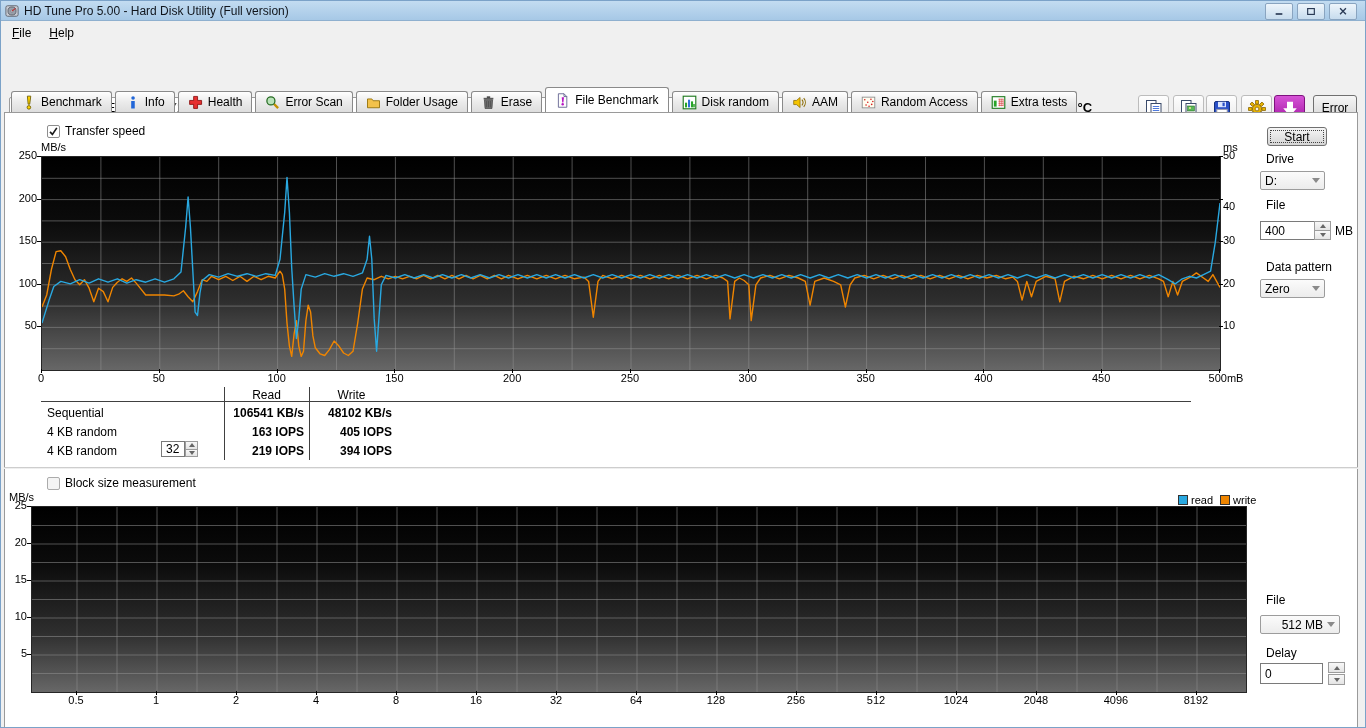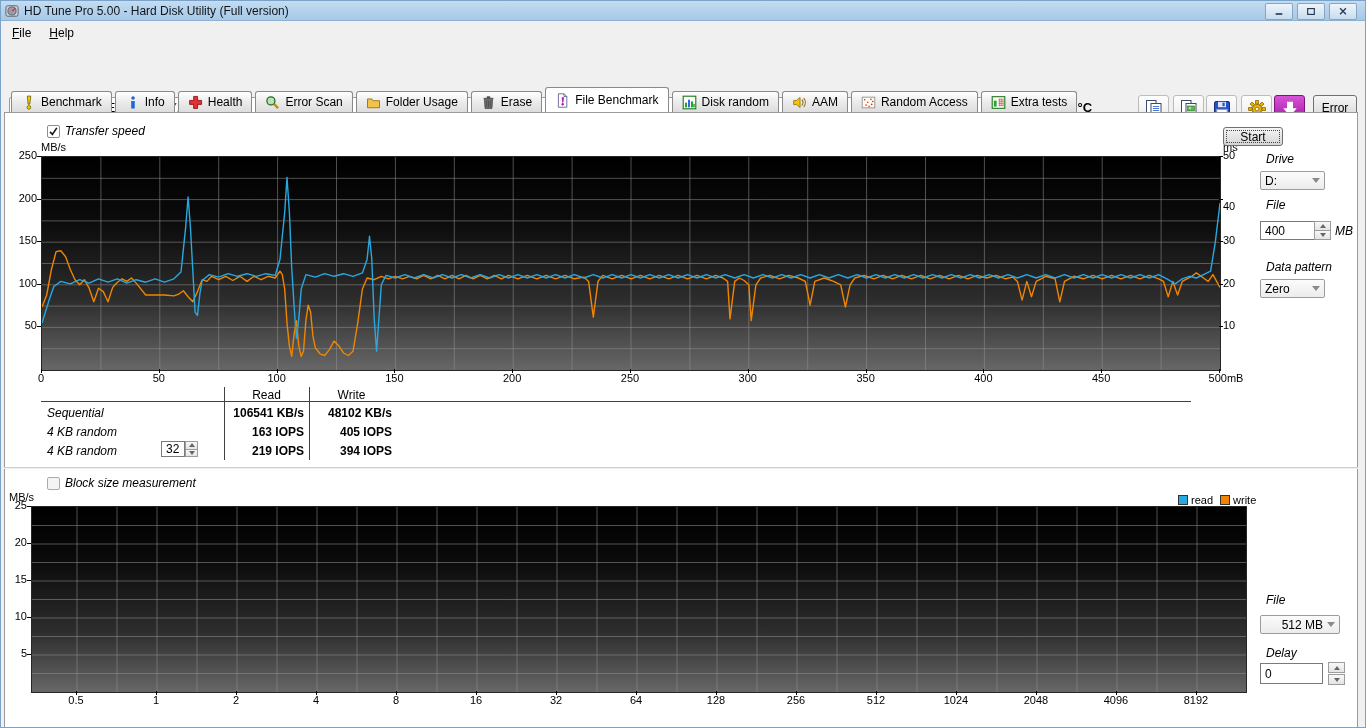--- a/index.html
+++ b/index.html
@@ -41,21 +41,21 @@
   
   .tabbar{position:absolute;left:3px;top:87px;width:1360px;height:24px;display:flex;align-items:flex-end;padding-left:7px;box-sizing:border-box;}
   .tab{display:inline-flex;align-items:center;gap:5px;padding:0 9px;margin-right:3px;
     border:1px solid #8a8a8a;border-bottom:none;border-radius:3px 3px 0 0;
     background:linear-gradient(#ffffff,#ededed 45%,#dddddd);font-size:12px;height:21px;box-sizing:border-box;position:relative;z-index:1;}
   .tab.selected{height:25px;background:#fff;z-index:3;}
   .tab svg{width:15px;height:15px;display:block;}
   
   .content{position:absolute;left:3px;top:111px;width:1354px;height:616px;background:#fff;
     border:1px solid #9a9a9a;box-sizing:border-box;}
-  .lbl{position:absolute;font-size:12px;color:#000;white-space:nowrap;font-style:italic;}
+  .lbl{position:absolute;font-size:12px;color:#000;white-space:nowrap;}
   .axlbl{position:absolute;font-size:11px;color:#000;white-space:nowrap;}
   .tickx{position:absolute;font-size:11px;color:#000;text-align:center;}
   .ticky{position:absolute;font-size:11px;color:#000;text-align:right;}
   .tickmark{position:absolute;background:#000;}
   .checkbox{position:absolute;width:13px;height:13px;box-sizing:border-box;border:1px solid #8e8e8e;
     background:#fff;border-radius:2px;display:flex;align-items:center;justify-content:center;}
   .checkbox svg{width:11px;height:11px;}
   .checkbox.unchecked{background:#f4f4f4;border-color:#ababab;}
   .plot{position:absolute;background:linear-gradient(180deg,#000 0%,#0b0b0b 30%,#2e2e2e 68%,#676767 100%);
     border:1px solid #262626;box-sizing:content-box;}
@@ -406,21 +406,21 @@
         <line x1="0" y1="129.5" x2="1214" y2="129.5" stroke="#8f8f8f" stroke-opacity="0.55" stroke-width="1"></line>
         <line x1="0" y1="111" x2="1214" y2="111" stroke="#8f8f8f" stroke-opacity="0.55" stroke-width="1"></line>
         <line x1="0" y1="92.5" x2="1214" y2="92.5" stroke="#8f8f8f" stroke-opacity="0.55" stroke-width="1"></line>
         <line x1="0" y1="74" x2="1214" y2="74" stroke="#8f8f8f" stroke-opacity="0.55" stroke-width="1"></line>
         <line x1="0" y1="55.5" x2="1214" y2="55.5" stroke="#8f8f8f" stroke-opacity="0.55" stroke-width="1"></line>
         <line x1="0" y1="37" x2="1214" y2="37" stroke="#8f8f8f" stroke-opacity="0.55" stroke-width="1"></line>
         <line x1="0" y1="18.5" x2="1214" y2="18.5" stroke="#8f8f8f" stroke-opacity="0.55" stroke-width="1"></line>
       </svg>
     </div>
 
-  <button class="btn focus" style="left:1222px;top:126px;width:60px;height:19px;">Start</button>
+  <button class="btn focus" style="left:1266px;top:126px;width:60px;height:19px;">Start</button>
   <div class="lbl" style="left:1265px;top:151px;">Drive</div>
   <div class="combo" style="left:1259px;top:170px;width:65px;height:19px;">
     <span class="cval">D:</span>
     <span class="carrow"></span>
   </div>
   <div class="lbl" style="left:1265px;top:197px;">File</div>
   <div class="spinbox" style="left:1259px;top:220px;width:55px;height:19px;">400</div>
   <div class="spinctl" style="left:1313px;top:220px;width:17px;height:19px;">
     <div class="spinbtn">
         <span class="tri-up"></span>

